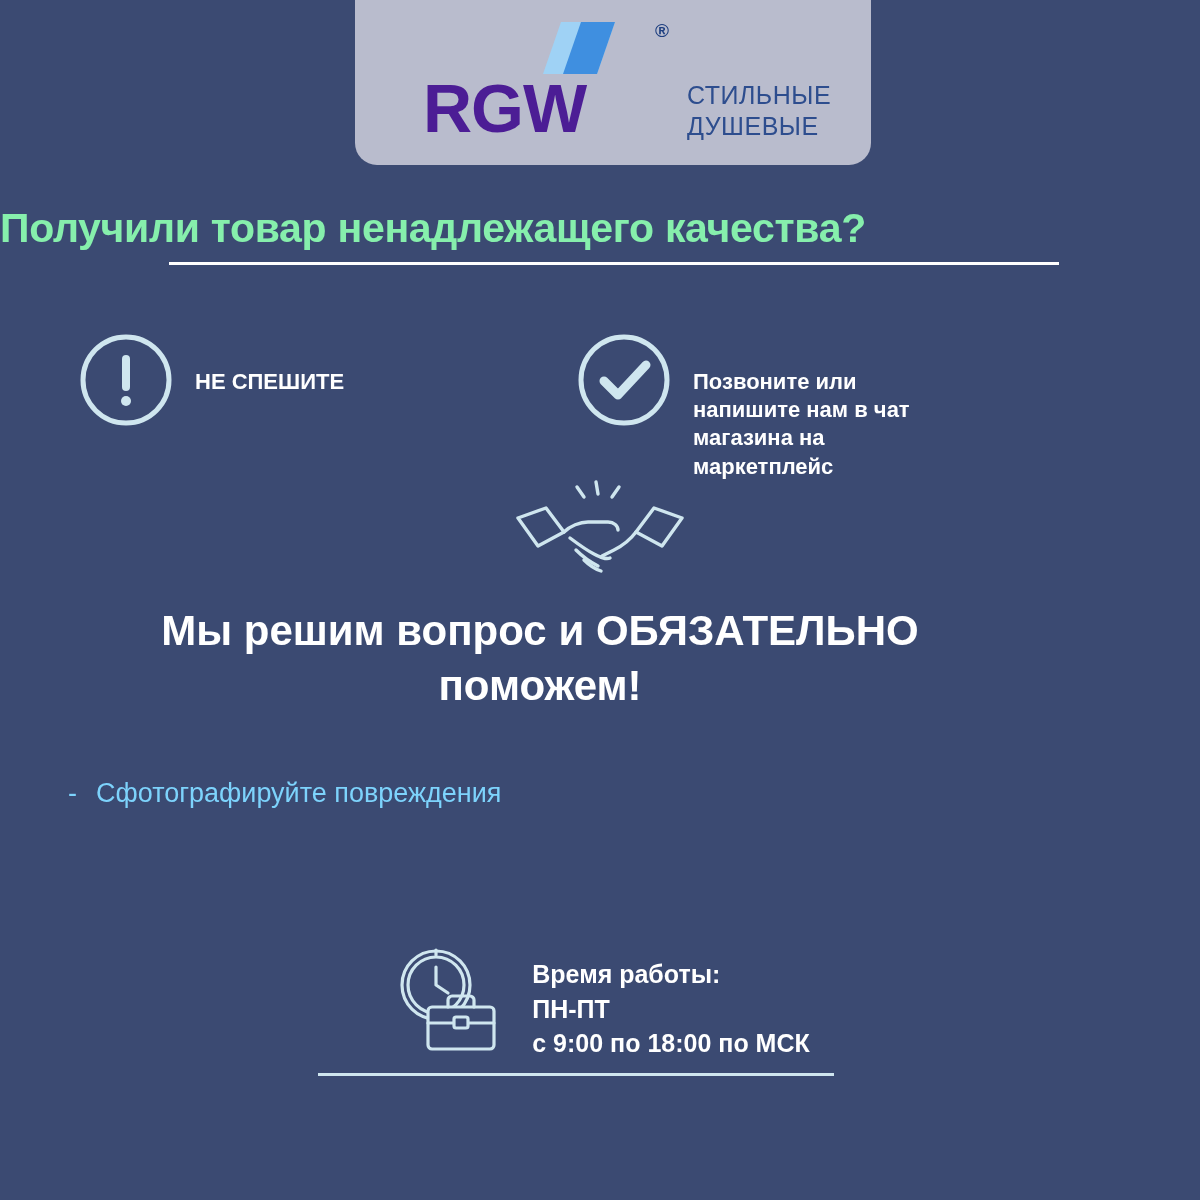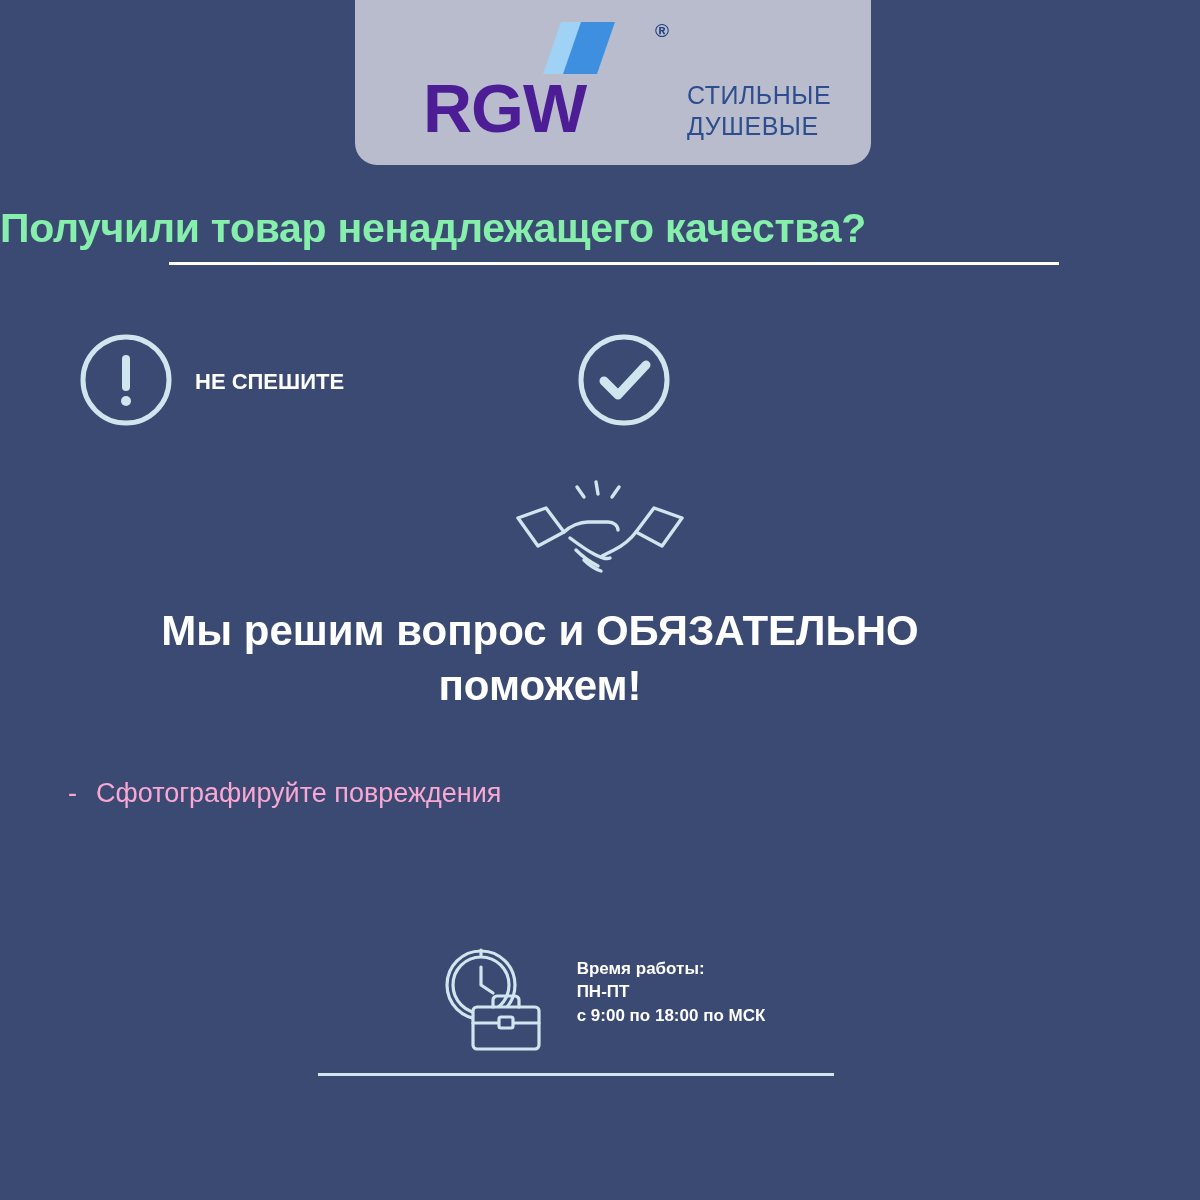--- a/index.html
+++ b/index.html
@@ -152,21 +152,21 @@
   }
 
   
   .bullets {
     position: absolute;
     top: 775px;
     left: 68px;
     width: 1040px;
     font-size: 27px;
     line-height: 1.35;
-    color: #f9a8d4;
+    color: #7dd3fc;
   }
   .bullet {
     display: block;
     margin-bottom: 2px;
     white-space: pre-line;
   }
   .bullet .dash {
     display: inline-block;
     width: 28px;
   }
@@ -176,21 +176,21 @@
     position: absolute;
     top: 945px;
     left: 0;
     width: 1200px;
     display: flex;
     justify-content: center;
     align-items: flex-start;
     gap: 24px;
   }
   .hours .text {
-    font-size: 17px;
+    font-size: 25px;
     font-weight: 700;
     line-height: 1.38;
     color: #ffffff;
     white-space: pre-line;
     padding-top: 12px;
   }
   .footer-rule {
     position: absolute;
     top: 1073px;
     left: 318px;
@@ -235,20 +235,26 @@
     </div>
   </div>
 
   <div class="feature">
     <span class="icon">
       <svg width="94" height="94" viewBox="0 0 94 94">
         <circle cx="47" cy="47" r="43" fill="none" stroke="#cfe6ef" stroke-width="5"></circle>
         <polyline points="27,48 41,62 69,32" fill="none" stroke="#cfe6ef" stroke-width="9" stroke-linecap="round" stroke-linejoin="round"></polyline>
       </svg>
     </span>
+    <div class="text">
+      <span>Позвоните или
+напишите нам в чат
+магазина на
+маркетплейс</span>
+    </div>
   </div>
 
 </div>
 
 <div class="handshake">
   <svg width="180" height="105" viewBox="0 0 180 105">
     <g fill="none" stroke="#cfe6ef" stroke-width="3.4" stroke-linecap="round" stroke-linejoin="round">
       <path d="M88 14 L86 2"></path>
       <path d="M102 17 L109 7"></path>
       <path d="M74 17 L67 7"></path>

